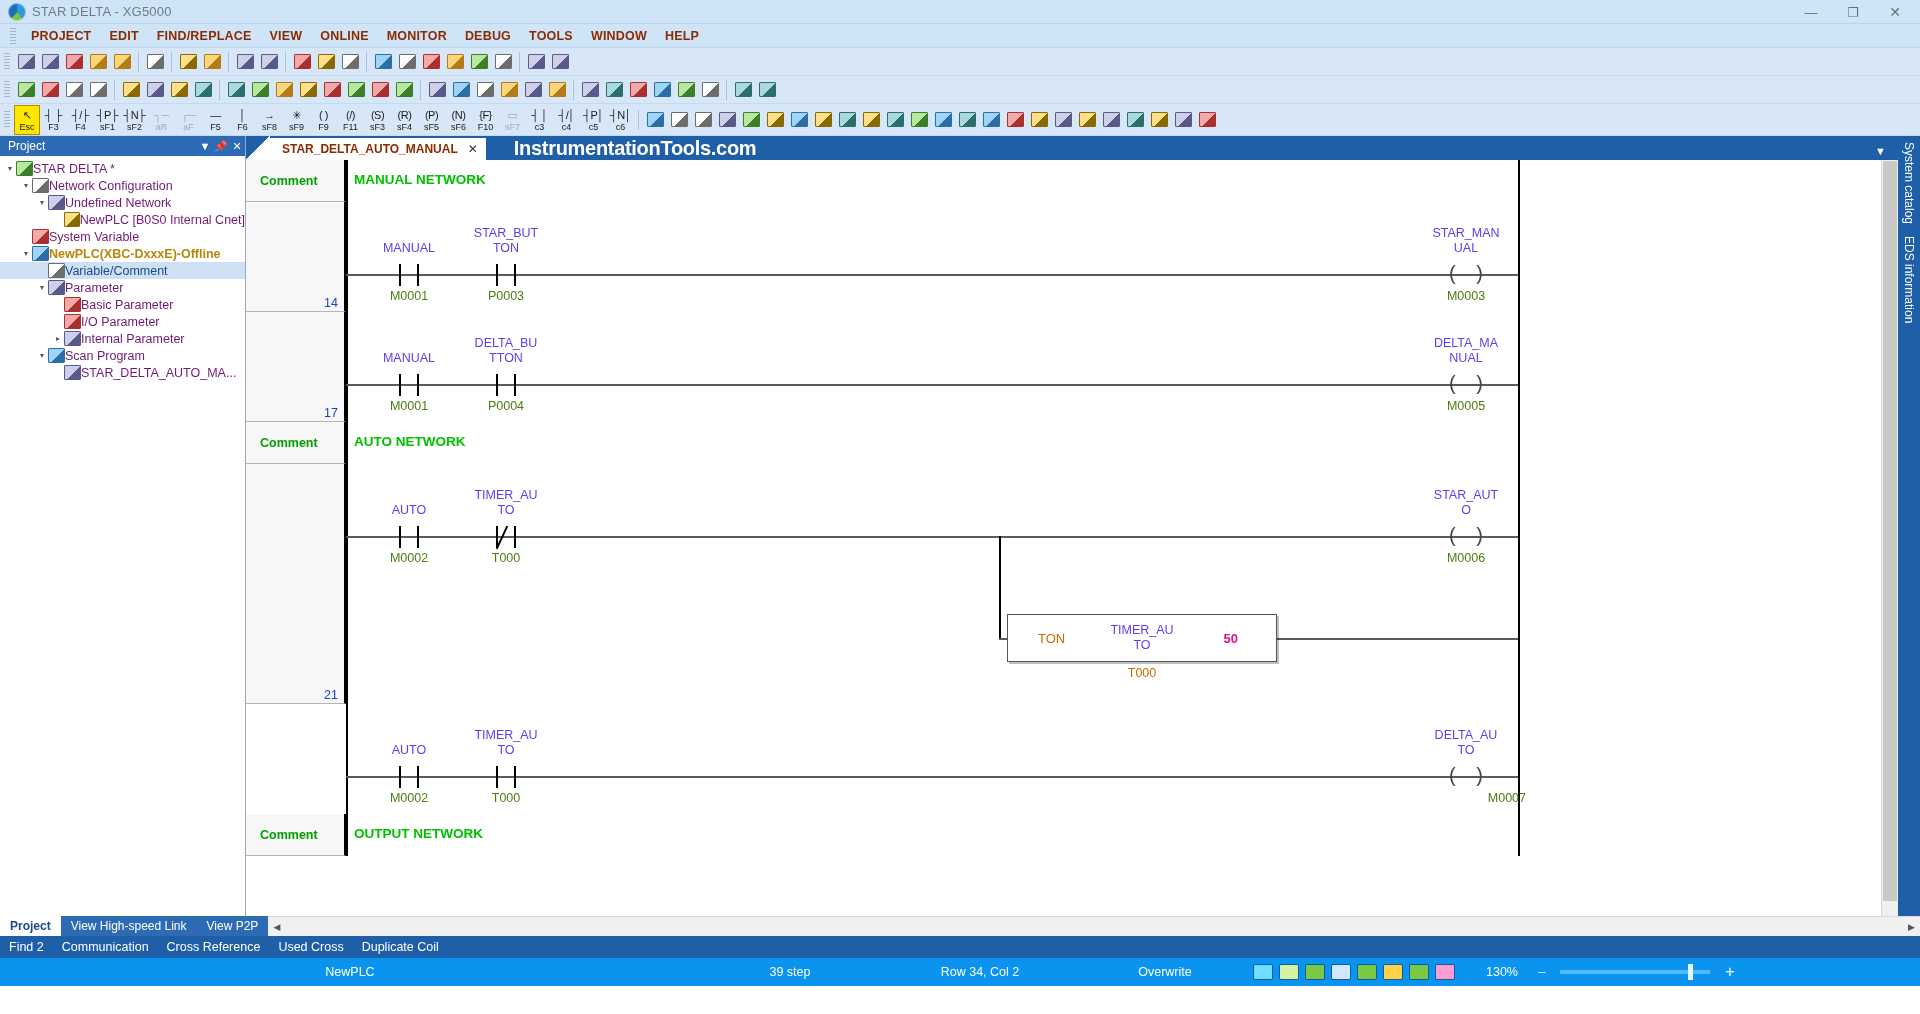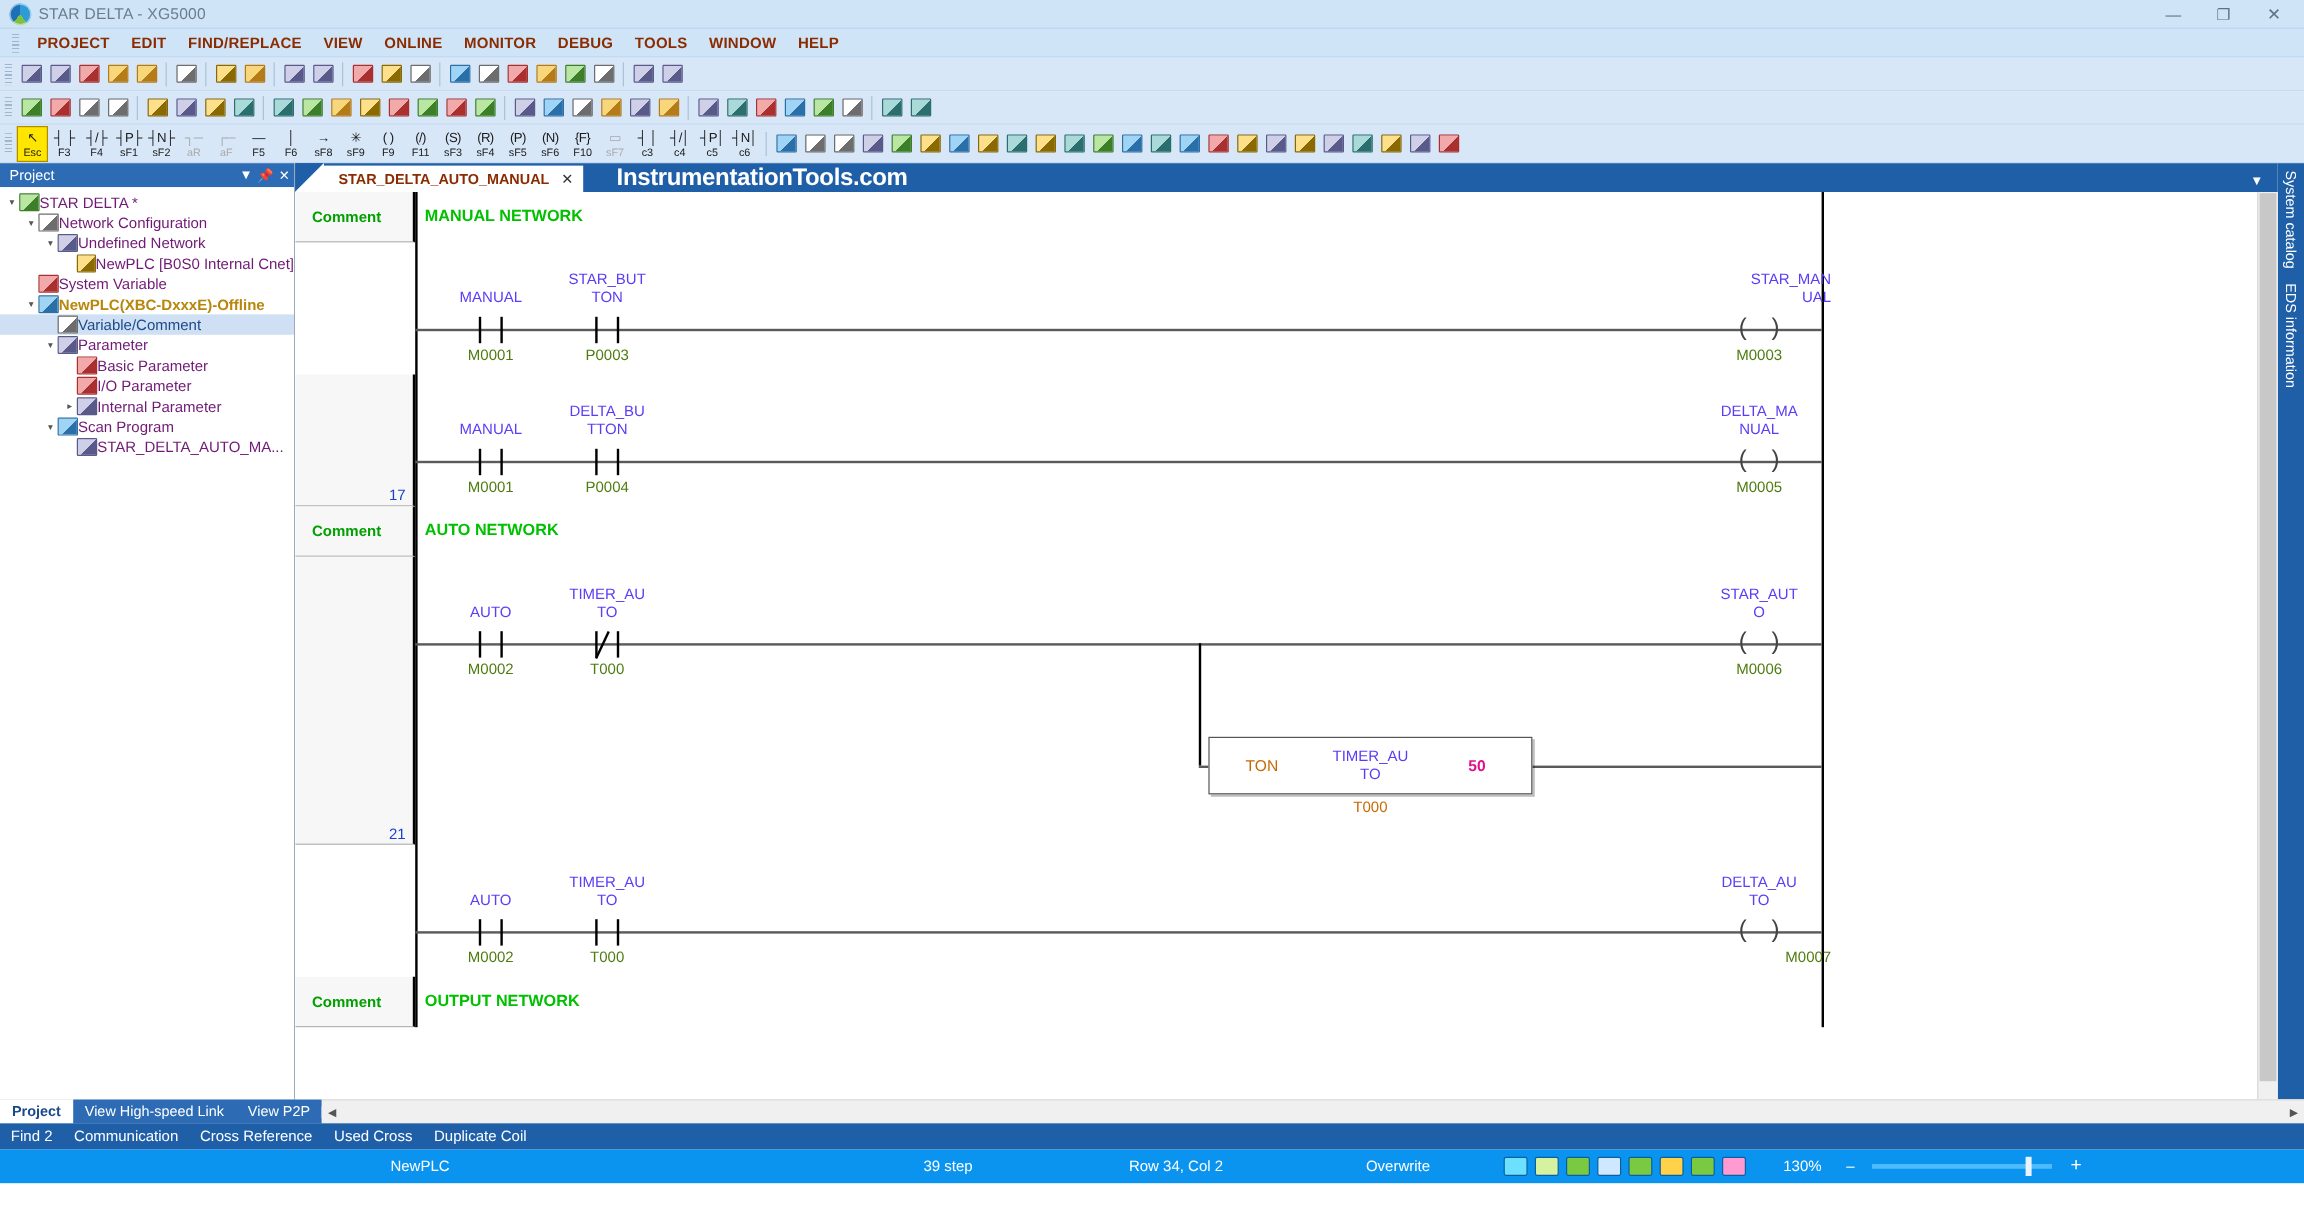--- a/index.html
+++ b/index.html
@@ -584,20 +584,23 @@
       </div>
       <div id="wm">InstrumentationTools.com</div>
       <div class="caret">▼</div>
     </div>
 
     <div id="canvaswrap">
       <div id="canvas">
           <div class="numcell" style="left: 0px; top: 0px; width: 100px; height: 42px;">
             <span class="cmt">Comment</span>
           </div>
+          <div class="numcell" style="left: 0px; top: 42px; width: 100px; height: 110px;">
+            <span class="num">14</span>
+          </div>
           <div class="numcell" style="left: 0px; top: 152px; width: 100px; height: 110px;">
             <span class="num">17</span>
           </div>
           <div class="numcell" style="left: 0px; top: 262px; width: 100px; height: 42px;">
             <span class="cmt">Comment</span>
           </div>
           <div class="numcell" style="left: 0px; top: 304px; width: 100px; height: 240px;">
             <span class="num">21</span>
           </div>
           <div class="numcell" style="left: 0px; top: 654px; width: 100px; height: 42px;">
@@ -623,21 +626,21 @@
           </div>
           <div class="lbl" style="left: 210px; top: 66px; width: 100px;">
             <div>STAR_BUT</div>
             <div>TON</div>
           </div>
           <div class="dev" style="left: 210px; top: 129px; width: 100px;">P0003</div>
           <div class="coil" style="left: 1203px; top: 103px;">
             <span class="p" style="left: 0px;">(</span>
             <span class="p" style="right: 0px;">)</span>
           </div>
-          <div class="lbl" style="left: 1160px; top: 66px; width: 120px; text-align: right;">
+          <div class="lbl" style="left: 1160px; top: 66px; width: 120px;">
             <div>STAR_MAN</div>
             <div>UAL</div>
           </div>
           <div class="dev" style="left: 1160px; top: 129px; width: 120px;">M0003</div>
           <div class="wire" style="left: 100px; top: 224px; width: 1172px;"></div>
           <div class="contact" style="left: 153px; top: 214px; width: 20px; height: 22px;">
             <div class="bar bl"></div>
             <div class="bar br"></div>
           </div>
           <div class="lbl" style="left: 113px; top: 191px; width: 100px;">

